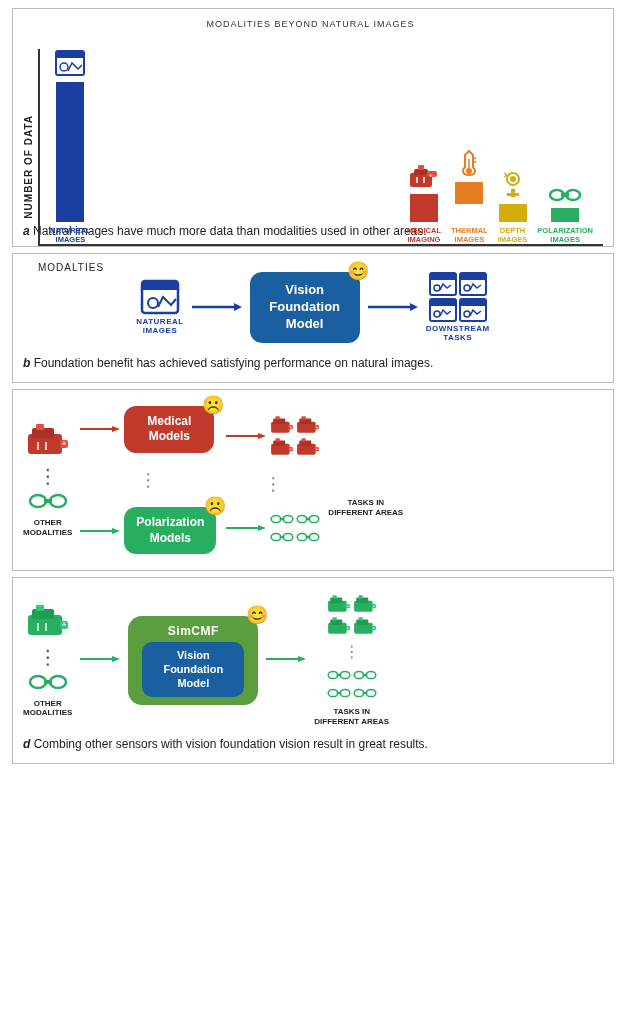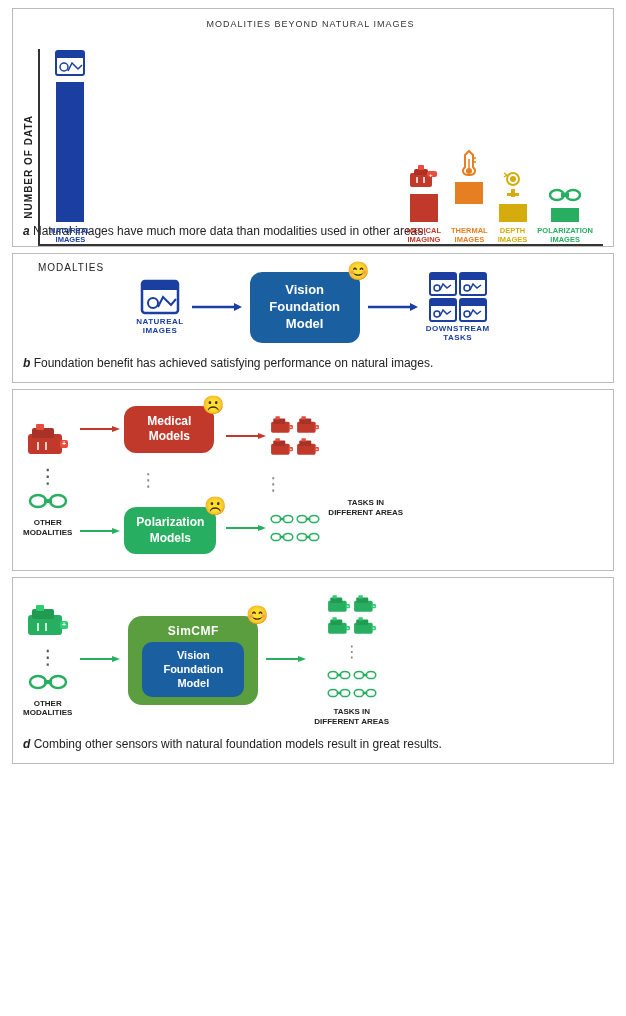--- a/index.html
+++ b/index.html
@@ -606,15 +606,15 @@
         <svg width="24" height="16" viewBox="0 0 40 20">
           <ellipse cx="10" cy="10" rx="8" ry="6" fill="none" stroke="#27ae60" stroke-width="2.5"></ellipse>
           <rect x="16" y="8" width="8" height="4" fill="#27ae60"></rect>
           <ellipse cx="30" cy="10" rx="8" ry="6" fill="none" stroke="#27ae60" stroke-width="2.5"></ellipse>
         </svg>
       </div>
       <div class="side-label">TASKS in<br>DIFFERENT AREAS</div>
     </div>
   </div>
   <div class="section-caption">
-    <span class="section-letter">d</span>&nbsp;<span>Combing other sensors with natural foundation models result in great results.</span>
+    <span class="section-letter">d</span>&nbsp;<span>Combing other sensors with vision foundation vision result in great results.</span>
   </div>
 </div>
 
 </body></html>

